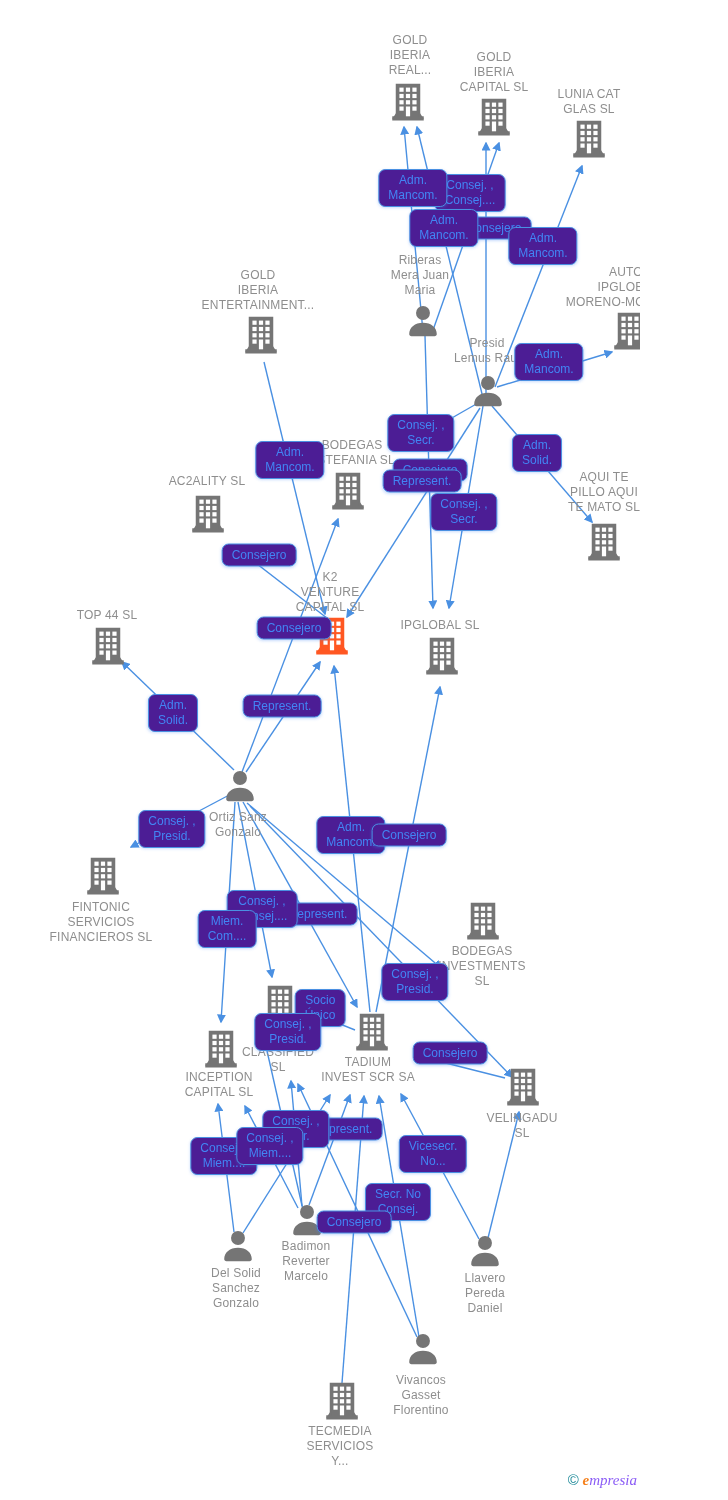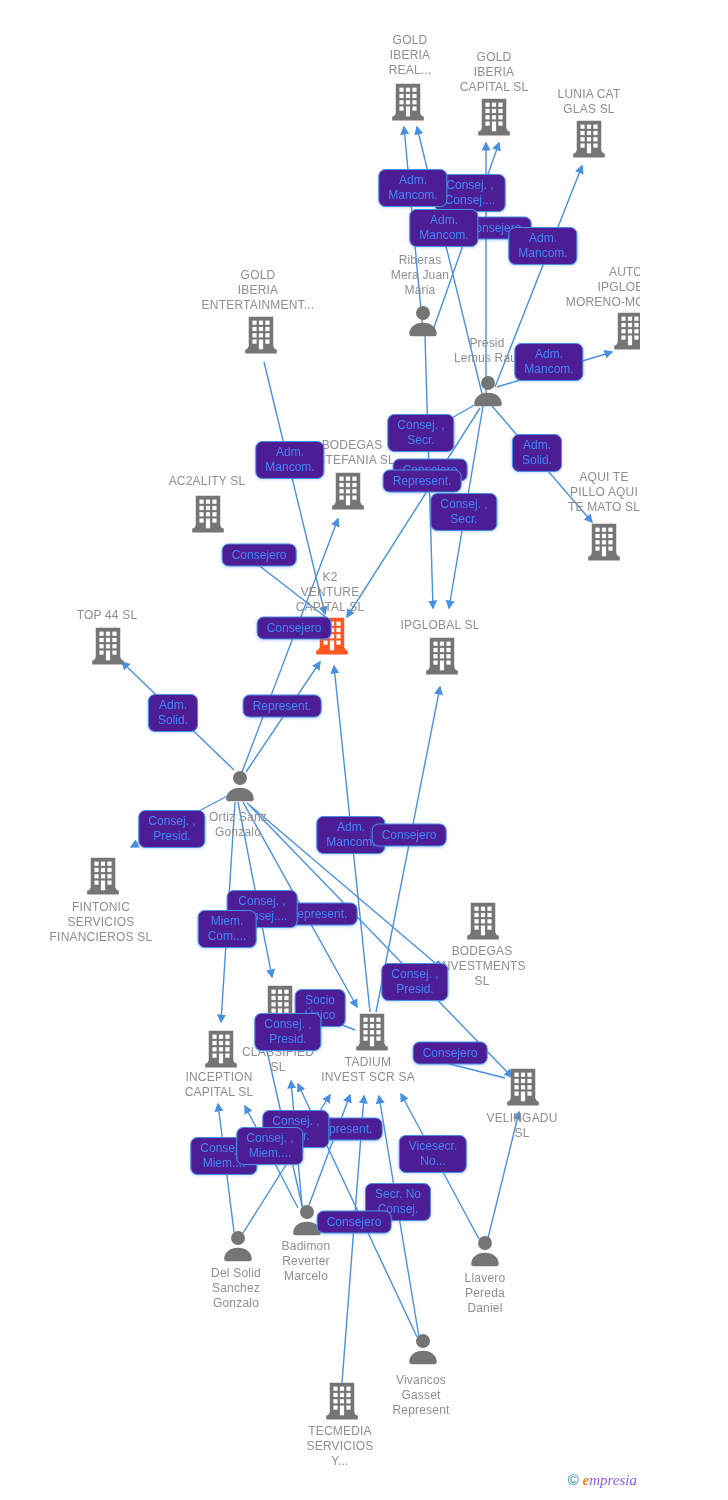--- a/index.html
+++ b/index.html
@@ -335,21 +335,21 @@
         <div>Marcelo</div>
       </div>
       <div class="nlabel" style="left: 400px; top: 1271px;">
         <div>Llavero</div>
         <div>Pereda</div>
         <div>Daniel</div>
       </div>
       <div class="nlabel" style="left: 336px; top: 1373px;">
         <div>Vivancos</div>
         <div>Gasset</div>
-        <div>Represent</div>
+        <div>Florentino</div>
       </div>
       <div class="edge-label" style="left: 470px; top: 193px;">
         <div>Consej. ,</div>
         <div>Consej....</div>
       </div>
       <div class="edge-label" style="left: 494px; top: 228px;">
         <div>Consejero</div>
       </div>
       <div class="edge-label" style="left: 413px; top: 188px;">
         <div>Adm.</div>
@@ -421,21 +421,21 @@
         <div>Consej....</div>
       </div>
       <div class="edge-label" style="left: 227px; top: 929px;">
         <div>Miem.</div>
         <div>Com....</div>
       </div>
       <div class="edge-label" style="left: 415px; top: 982px;">
         <div>Consej. ,</div>
         <div>Presid.</div>
       </div>
-      <div class="edge-label" style="left: 320px; top: 1008px;">
+      <div class="edge-label" style="left: 320px; top: 1008px; text-align: right;">
         <div>Socio</div>
         <div>Único</div>
       </div>
       <div class="edge-label" style="left: 288px; top: 1032px;">
         <div>Consej. ,</div>
         <div>Presid.</div>
       </div>
       <div class="edge-label" style="left: 450px; top: 1053px;">
         <div>Consejero</div>
       </div>

